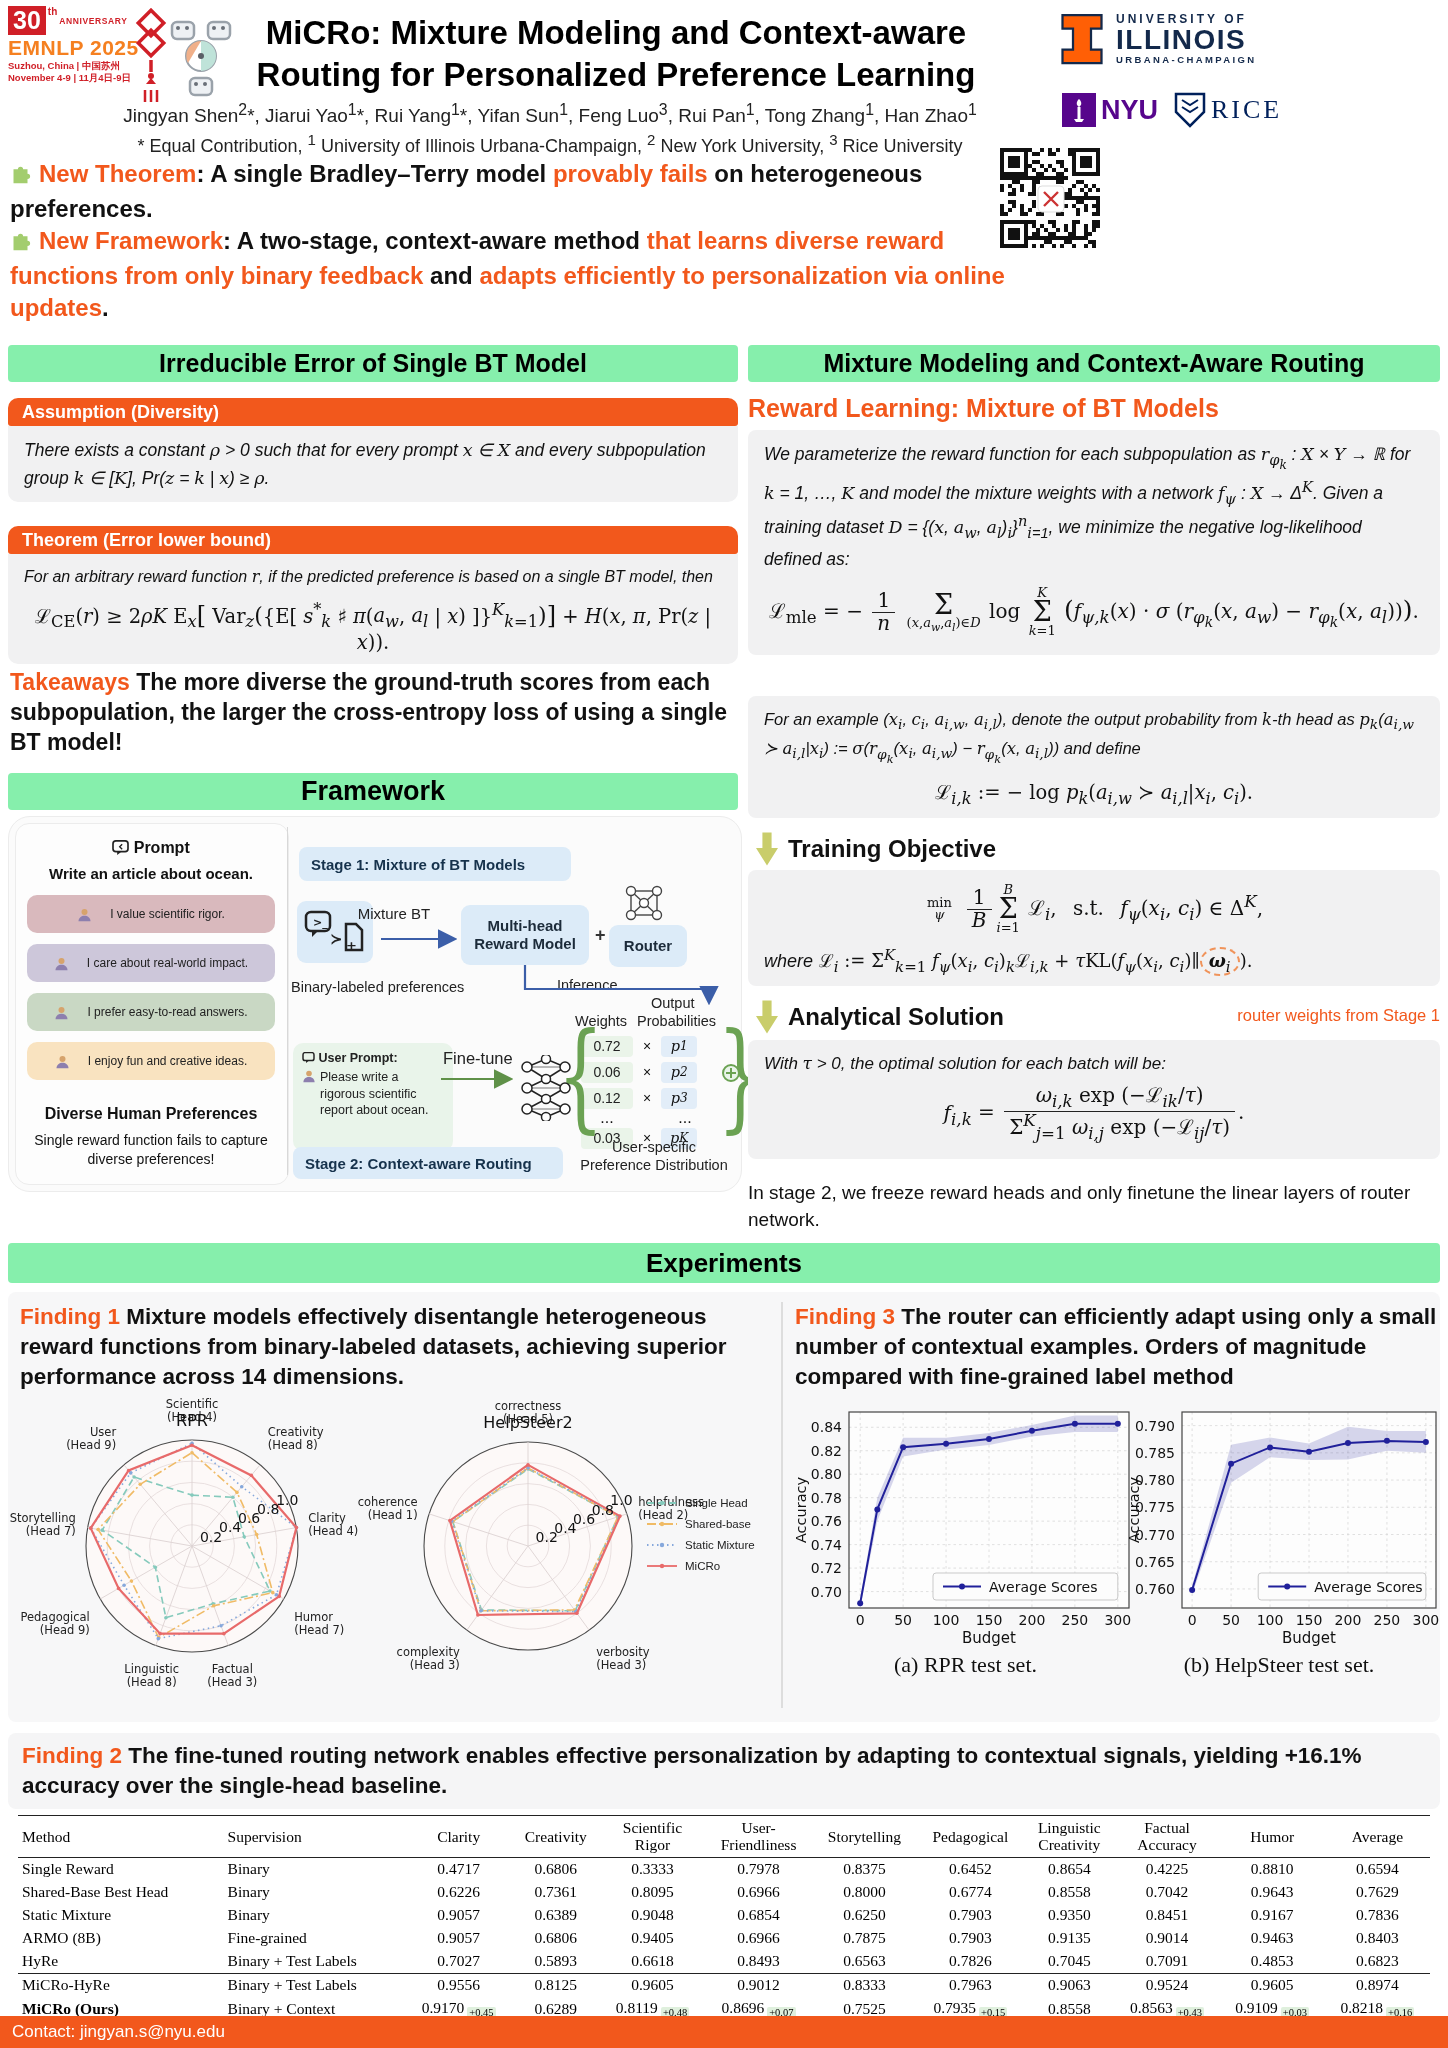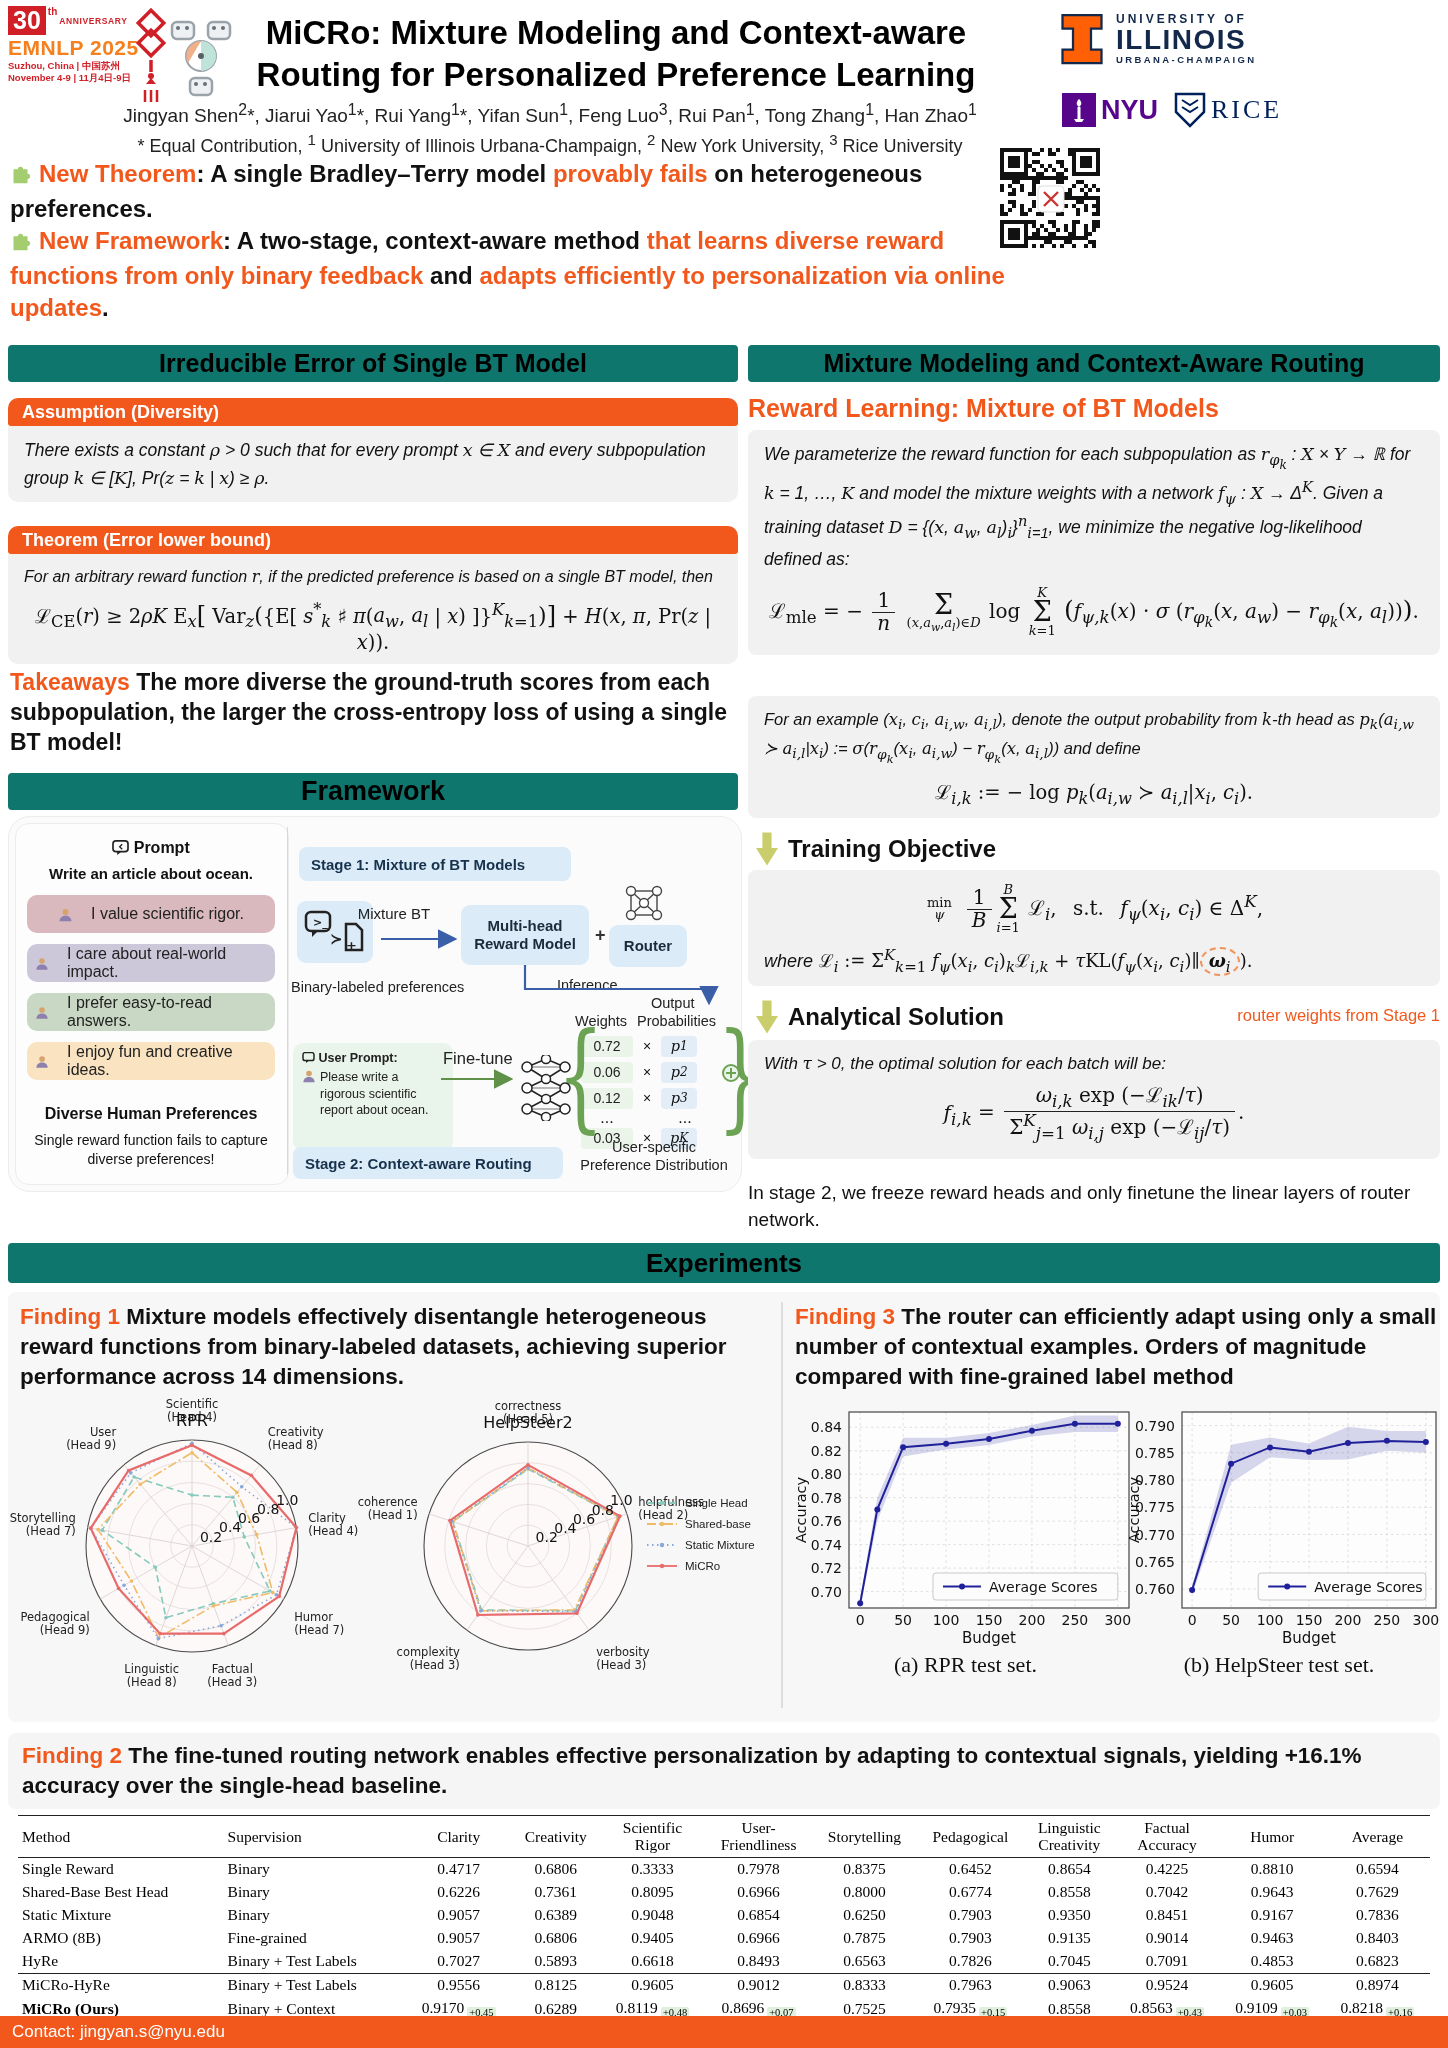--- a/index.html
+++ b/index.html
@@ -21,21 +21,21 @@
   .uoi-t1{color:#13294b;font-size:12px;font-weight:bold;letter-spacing:3px;}
   .uoi-t2{color:#13294b;font-size:28px;font-weight:800;letter-spacing:1.5px;line-height:1;}
   .uoi-t3{color:#13294b;font-size:9.5px;font-weight:bold;letter-spacing:2.4px;}
   .nyu-text{color:#57068c;font-weight:800;font-size:27px;margin-left:5px;}
   .rice-text{color:#00205b;font-family:"Liberation Serif",serif;font-size:26px;letter-spacing:3px;margin-left:5px;}
   
   .hl{font-size:24px;font-weight:bold;line-height:1.33;color:#111;}
   .orange{color:#f2581c;}
   .puz{display:inline-block;vertical-align:-3px;margin-right:8px;}
   
-  .peach{background:#0f766e;text-align:center;font-weight:bold;font-size:25px;border-radius:4px;color:#000;}
+  .peach{background:#86efac;text-align:center;font-weight:bold;font-size:25px;border-radius:4px;color:#000;}
   .obar{background:#f2581c;color:#fff;font-weight:bold;font-size:18px;line-height:28px;height:28px;
     padding-left:14px;border-radius:10px 10px 3px 3px;}
   .gbody{background:#f1f1f2;border-radius:0 0 10px 10px;padding:10px 16px;}
   .gbox{background:#f1f1f2;border-radius:8px;padding:10px 16px;}
   .mtext{font-style:italic;font-size:17.5px;line-height:1.6;color:#111;}
   .mtext i,.formula i{font-family:"DejaVu Serif",serif;}
   .formula{font-family:"DejaVu Serif",serif;font-size:19.5px;text-align:center;margin-top:10px;color:#111;}
   .frac{display:inline-block;vertical-align:middle;text-align:center;line-height:1.08;margin:0 3px;}
   .frac .num{display:block;padding:0 5px;border-bottom:1.3px solid #222;}
   .frac .den{display:block;padding:0 5px;}
@@ -45,21 +45,21 @@
   .stack .s-mid{display:block;font-size:13px;}
   .stack .s-bot{display:block;font-size:13px;}
   .circled{border:2px dashed #f0935a;border-radius:50%;padding:1px 7px 3px;}
   .rhead{font-size:25px;font-weight:bold;color:#f2581c;}
   .bhead{font-size:24px;font-weight:bold;color:#111;display:flex;align-items:center;gap:10px;}
   .takeaways{font-size:23px;font-weight:bold;line-height:1.3;}
   
   .figure{background:#fbfbfb;border:1px solid #ececec;border-radius:22px;}
   .fw-panel{position:absolute;background:#fdfdfd;border:1px solid #ececec;border-radius:14px;}
   .pill{position:relative;border-radius:10px;height:38px;display:flex;align-items:center;
-    justify-content:center;font-size:16px;color:#222;gap:18px;padding:0 8px;}
+    justify-content:center;font-size:12px;color:#222;gap:18px;padding:0 8px;}
   .bluebox{background:#dcebf8;border-radius:9px;display:flex;align-items:center;justify-content:center;
     font-weight:bold;font-size:15px;color:#1c2b3a;text-align:center;line-height:1.2;}
   .stagepill{background:#dcebf8;border-radius:8px;font-weight:bold;font-size:15px;color:#16324c;
     display:flex;align-items:center;padding:0 12px;}
   .fw-label{font-size:14.5px;color:#222;}
   .wchip{background:#eaf4e9;border-radius:4px;width:52px;height:21px;display:inline-flex;
     align-items:center;justify-content:center;font-size:14px;color:#222;}
   .pchip{background:#e2edf8;border-radius:4px;width:36px;height:21px;display:inline-flex;
     align-items:center;justify-content:center;font-size:14.5px;font-family:"DejaVu Serif",serif;font-style:italic;}
   .wrow{display:flex;align-items:center;gap:10px;height:26px;}

